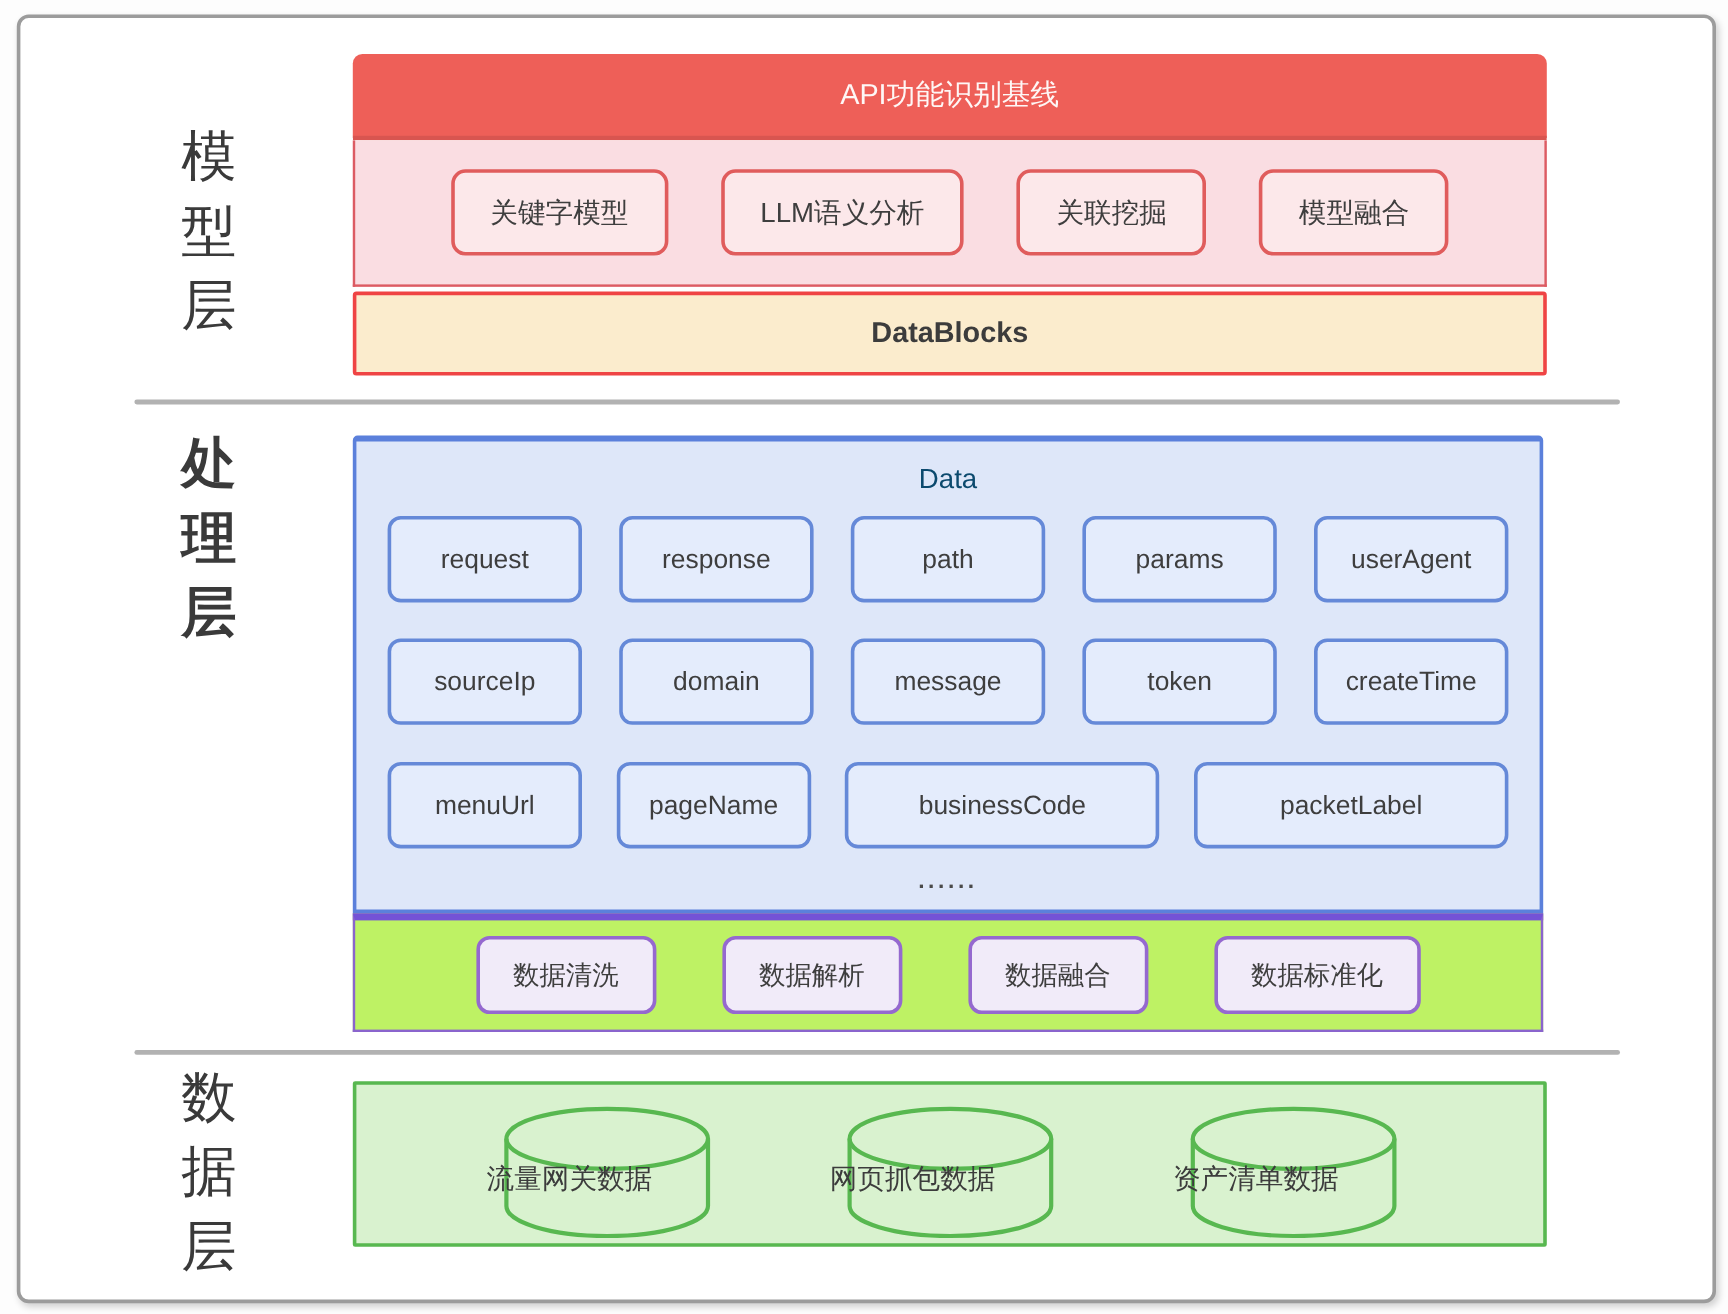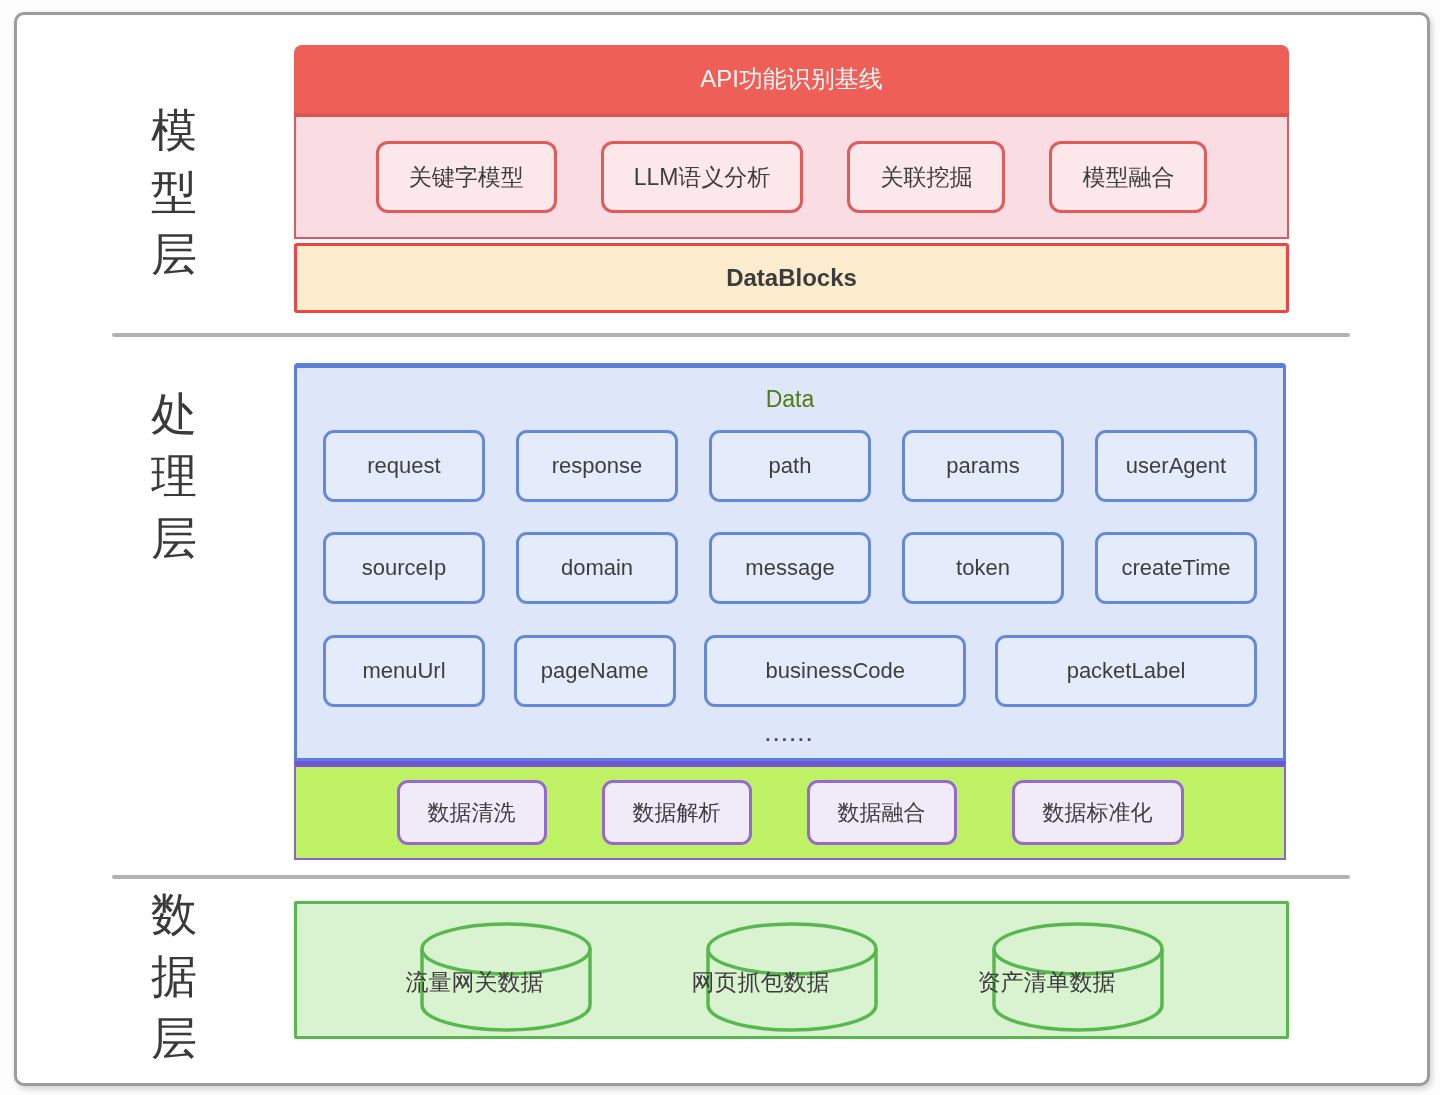--- a/index.html
+++ b/index.html
@@ -11,21 +11,21 @@
     position:absolute;left:14px;top:12px;width:1410px;height:1068px;
     background:#ffffff;border:3px solid #9c9c9c;border-radius:10px;
     box-shadow:2px 3px 6px rgba(0,0,0,0.18);
   }
   
   .vlabel{
     position:absolute;width:50px;font-size:46px;line-height:62px;
     color:#3a3a3a;word-break:break-all;text-align:right;font-weight:500;
   }
   .vlabel.model{left:130px;top:84px;}
-  .vlabel.proc{left:130px;top:368px;}
+  .vlabel.proc{left:130px;top:340px;font-weight:bold;}
   .vlabel.data{left:130px;top:868px;}
   
   .divider{
     position:absolute;left:95px;width:1238px;height:4px;background:#b2b2b2;border-radius:2px;
   }
   .divider.d1{top:318px;}
   .divider.d2{top:860px;}
   
   .red-header{
     position:absolute;left:277px;top:30px;width:995px;height:72px;
@@ -49,21 +49,21 @@
     font-size:24px;font-weight:600;color:#3c3c3c;
   }
   
   .blue-box{
     position:absolute;left:277px;top:348px;width:992px;height:398px;
     background:#dee7f9;border:3px solid #5b80db;border-top-width:5px;
     border-radius:4px 4px 0 0;box-sizing:border-box;
   }
   .data-title{
     position:absolute;left:0;top:18px;width:100%;text-align:center;
-    font-size:23px;color:#4d7c0f;
+    font-size:23px;color:#0c4a6e;
   }
   .field-row{
     position:absolute;left:26px;right:26px;display:flex;justify-content:space-between;
   }
   .field-row.r1{top:62px;}
   .field-row.r2{top:164px;}
   .field-row.r3{top:267px;}
   .field{
     width:162px;height:72px;background:#e4ecfc;border:3px solid #6589d8;border-radius:11px;
     display:flex;align-items:center;justify-content:center;font-size:22px;box-sizing:border-box;

